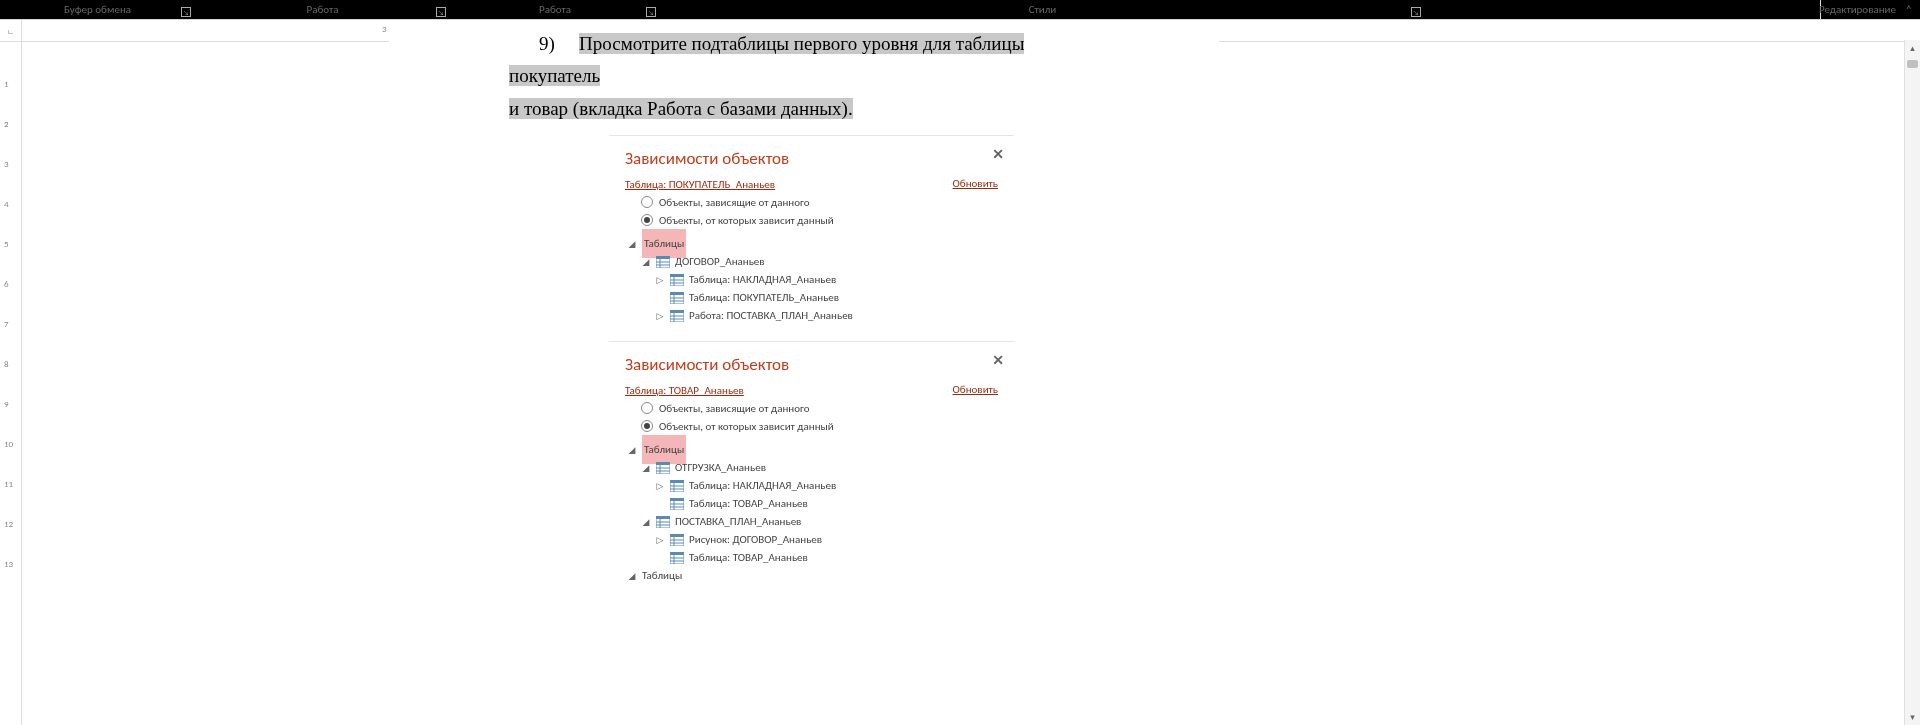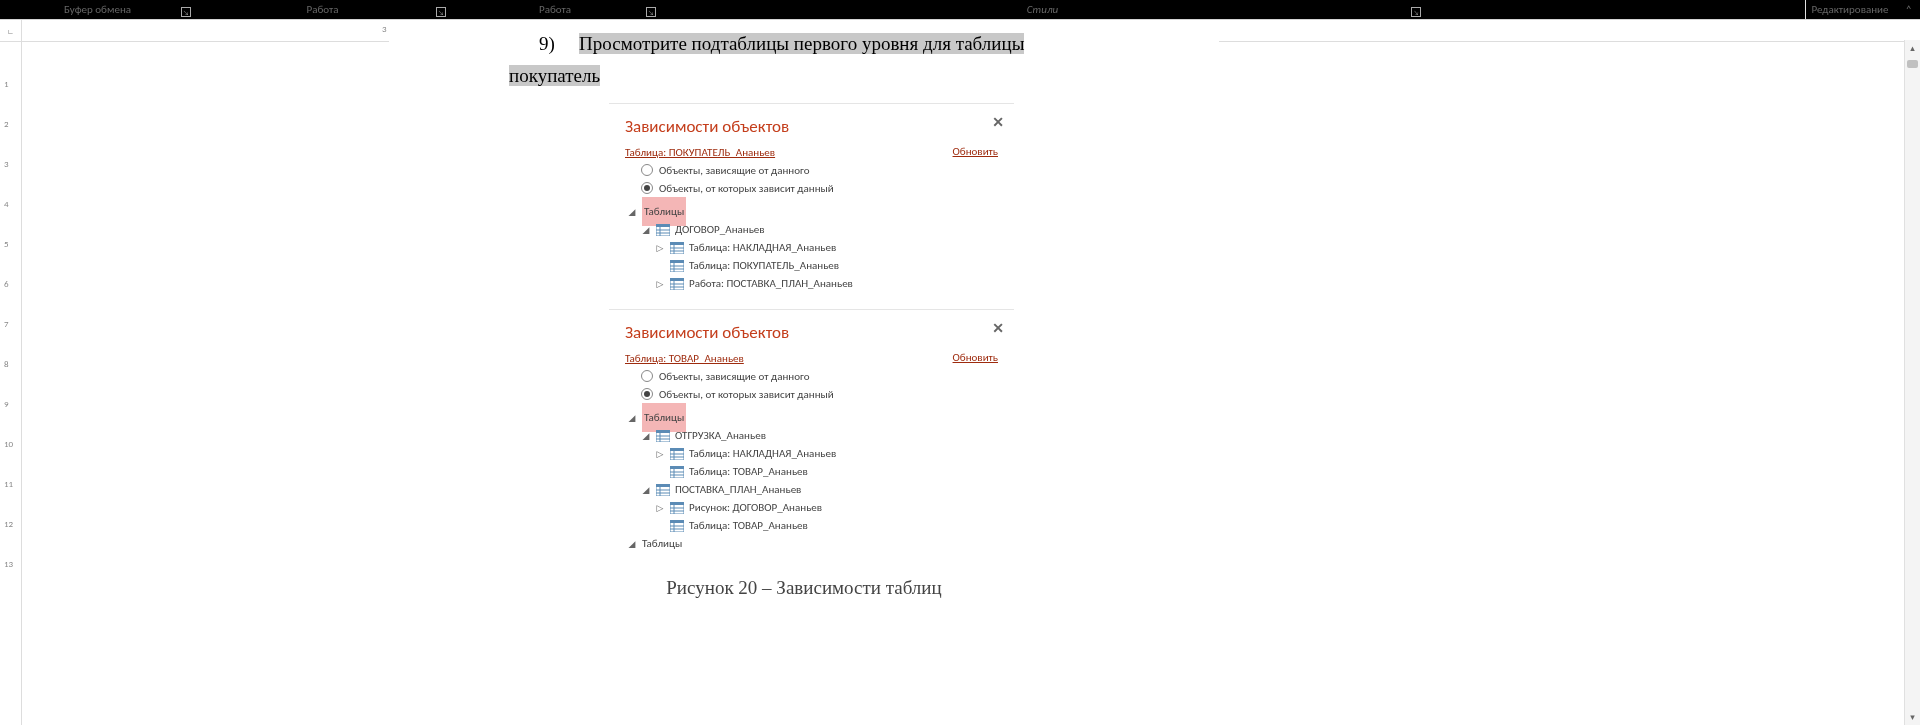--- a/index.html
+++ b/index.html
@@ -37,22 +37,22 @@
     border: 1px solid #aaa;
     font-size: 7px;
     display: flex;
     align-items: center;
     justify-content: center;
     color: #888;
   }
   .rg1 { width: 195px; }
   .rg2 { width: 255px; }
   .rg3 { width: 210px; }
-  .rg4 { width: 765px; font-style: italic; }
-  .rg5 { width: 115px; margin-left: auto; border-left: 1px solid #e0e0e0; padding-right: 26px; text-align: center;}
+  .rg4 { width: 765px; }
+  .rg5 { width: 100px; margin-left: auto; border-left: 1px solid #e0e0e0; padding-right: 26px; text-align: center;}
   .collapse-ribbon {
     position: absolute;
     right: 8px;
     top: 3px;
     font-size: 12px;
     color: #666;
   }
   .workspace {
     display: flex;
     height: calc(100% - 20px);
@@ -253,20 +253,21 @@
       <span class="num" style="left:1115px">16</span>
       <span class="num" style="left:1135px">17</span>
       <span class="indent indent-top" style="left:475px;"></span>
       <span class="indent indent-bot" style="left:475px;"></span>
       <span class="indent indent-top" style="left:1110px;"></span>
     </div>
 
     <div class="page">
       <div class="body-text">
         <span class="list-num">9)</span><span class="sel">Просмотрите подтаблицы первого уровня для таблицы покупатель</span><br>
+        <span class="sel">и товар (вкладка Работа с базами данных).</span>
       </div>
 
       <div class="panel">
         <div class="panel-title">Зависимости объектов</div>
         <span class="panel-close">✕</span>
         <a class="panel-link">Таблица: ПОКУПАТЕЛЬ_Ананьев</a>
         <a class="refresh-link">Обновить</a>
         <div class="radio-row">
           <span class="radio"></span>
           <span>Объекты, зависящие от данного</span>
@@ -431,21 +432,20 @@
               </span>
             <span>Таблица: ТОВАР_Ананьев</span>
           </div>
           <div class="tree-row">
             <span class="arrow">◢</span>
             <span>Таблицы</span>
           </div>
         </div>
       </div>
 
-      <div class="caption">Рисунок 20 – Зависимости таблиц</div>
     </div>
   </div>
 
   <div class="scrollbar-v">
     <div class="scroll-arrow" style="top:0">▴</div>
     <div class="scroll-thumb"></div>
     <div class="scroll-arrow" style="bottom:0">▾</div>
   </div>
 </div>
 

